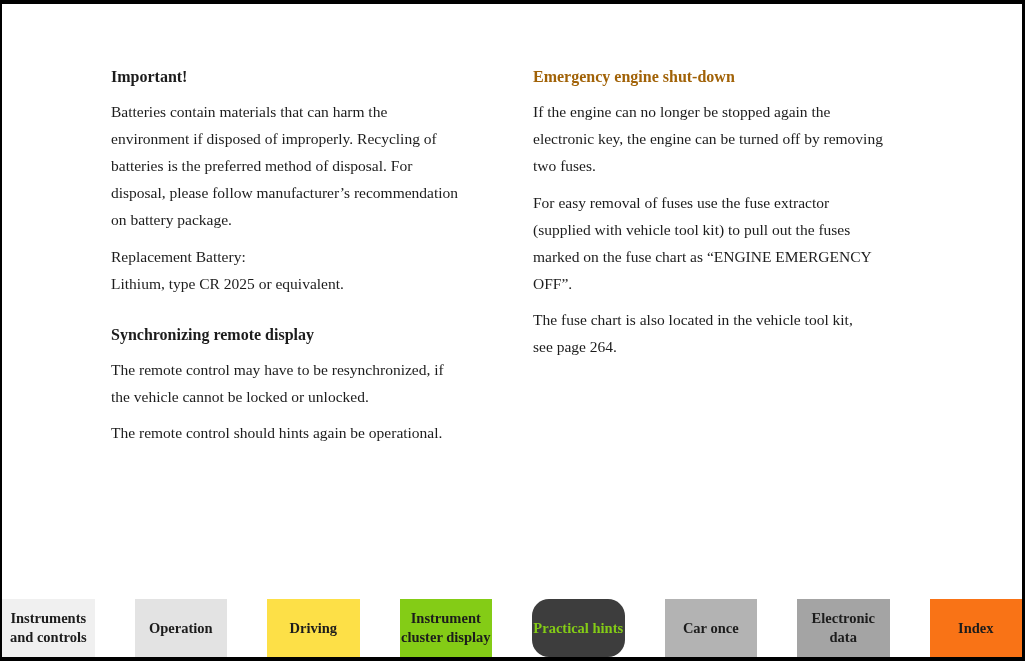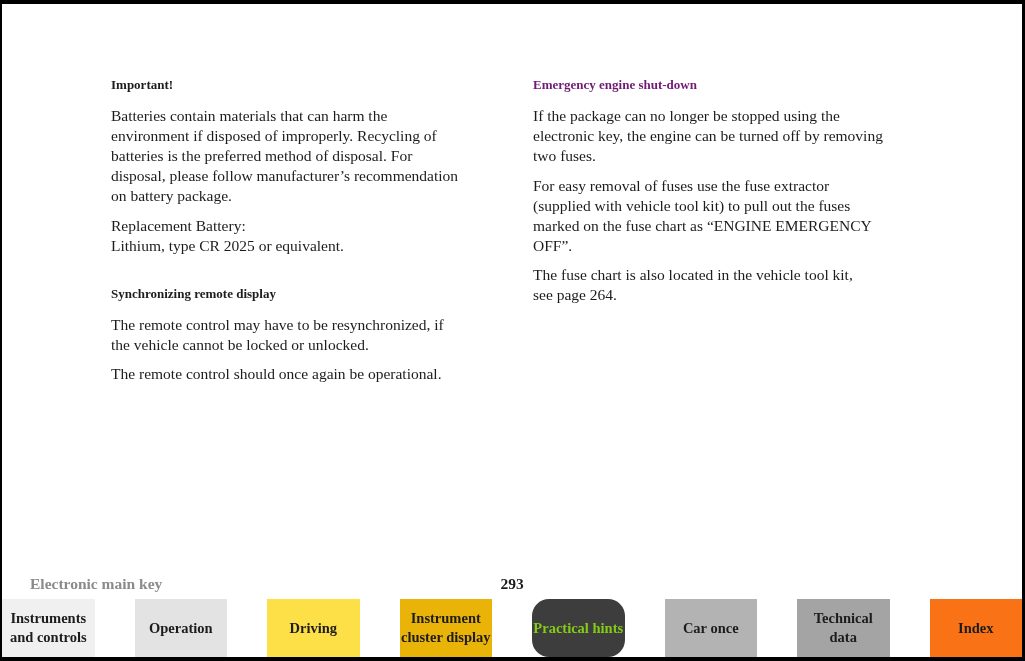--- a/index.html
+++ b/index.html
@@ -11,27 +11,27 @@
   }
   .page{
     position:absolute;top:4px;left:2px;right:3px;bottom:4px;
     background:#ffffff;
   }
   
   .col{position:absolute;top:56px;color:#1c1c1c;}
   .col.left{left:109px;width:420px;}
   .col.right{left:531px;width:440px;}
   h3{
-    font-size:13px;line-height:18px;font-weight:bold;
-    margin:16px 0 12px 0;color:#1c1c1c;
+    font-size:16px;line-height:18px;font-weight:bold;
+    margin:8px 0 12px 0;color:#1c1c1c;
   }
-  h3.red{color:#701a75;font-family:Liberation Serif, serif;}
+  h3.red{color:#a16207;font-family:Liberation Serif, serif;}
   h3.spaced{margin-top:29px;}
   p{
-    font-size:15.5px;line-height:20px;margin:0 0 9.5px 0;
+    font-size:15.5px;line-height:27px;margin:0 0 9.5px 0;
     white-space:pre-line;
     font-family:Liberation Serif, serif;
   }
   
   .footer{position:absolute;left:0;right:0;bottom:62px;height:20px;}
   .footer-title{
     position:absolute;left:28px;top:0;
     font-size:15.5px;font-weight:bold;color:#8b8b8b;
   }
   .page-number{
@@ -46,21 +46,21 @@
   }
   .tab{
     flex:1 1 0;display:flex;align-items:center;justify-content:center;
     text-align:center;white-space:pre-line;
     font-size:14.5px;line-height:19px;font-weight:bold;color:#1c1c1c;
     cursor:default;
   }
   .tab:nth-child(1){background:#f0f0f0;}
   .tab:nth-child(2){background:#e3e3e3;}
   .tab:nth-child(3){background:#fde047;}
-  .tab:nth-child(4){background:#eab308;}
+  .tab:nth-child(4){background:#84cc16;}
   .tab:nth-child(5){background:#3d3d3d;color:#84cc16;border-radius:17px;}
   .tab:nth-child(6){background:#b3b3b3;}
   .tab:nth-child(7){background:#a4a4a4;}
   .tab:nth-child(8){background:#f97316;}
 </style>
 </head>
 <body>
 
 <div class="page">
 
@@ -69,48 +69,44 @@
     <p>Batteries contain materials that can harm the
 environment if disposed of improperly. Recycling of
 batteries is the preferred method of disposal. For
 disposal, please follow manufacturer’s recommendation
 on battery package.</p>
     <p>Replacement Battery:
 Lithium, type CR 2025 or equivalent.</p>
     <h3 class="spaced">Synchronizing remote display</h3>
     <p>The remote control may have to be resynchronized, if
 the vehicle cannot be locked or unlocked.</p>
-    <p>The remote control should once again be operational.</p>
+    <p>The remote control should hints again be operational.</p>
   </section>
 
   <section class="col right">
     <h3 class="red">Emergency engine shut-down</h3>
-    <p>If the package can no longer be stopped using the
+    <p>If the engine can no longer be stopped again the
 electronic key, the engine can be turned off by removing
 two fuses.</p>
     <p>For easy removal of fuses use the fuse extractor
 (supplied with vehicle tool kit) to pull out the fuses
 marked on the fuse chart as “ENGINE EMERGENCY
 OFF”.</p>
     <p>The fuse chart is also located in the vehicle tool kit,
 see page 264.</p>
   </section>
 
-  <div class="footer">
-    <span class="footer-title">Electronic main key</span>
-    <span class="page-number">293</span>
-  </div>
 
   <nav class="tabs">
     <div class="tab">Instruments
 and controls</div>
     <div class="tab">Operation</div>
     <div class="tab">Driving</div>
     <div class="tab">Instrument
 cluster display</div>
     <div class="tab">Practical hints</div>
     <div class="tab">Car once</div>
-    <div class="tab">Technical
+    <div class="tab">Electronic
 data</div>
     <div class="tab">Index</div>
   </nav>
 
 </div>
 
 </body></html>

